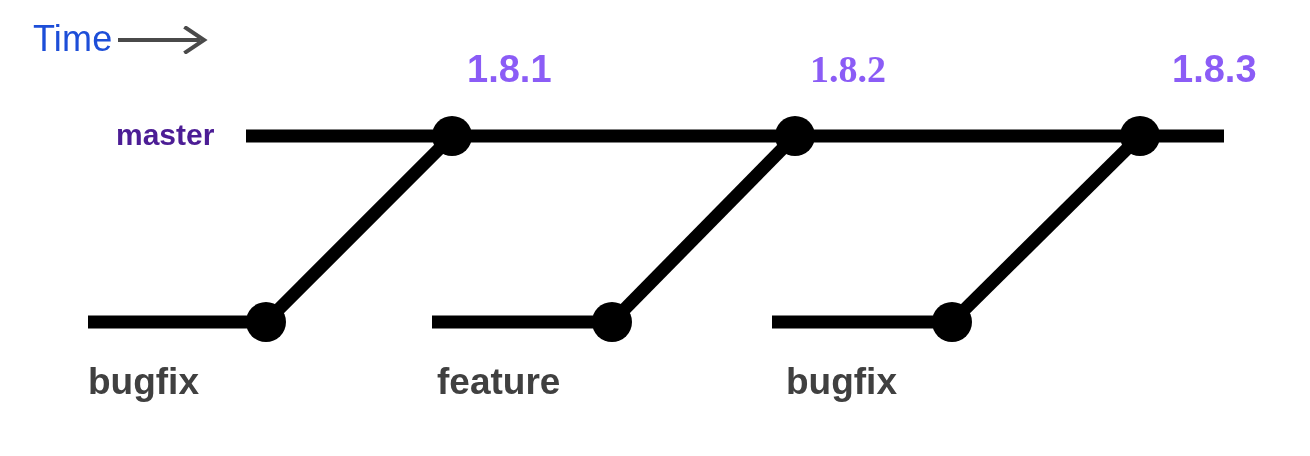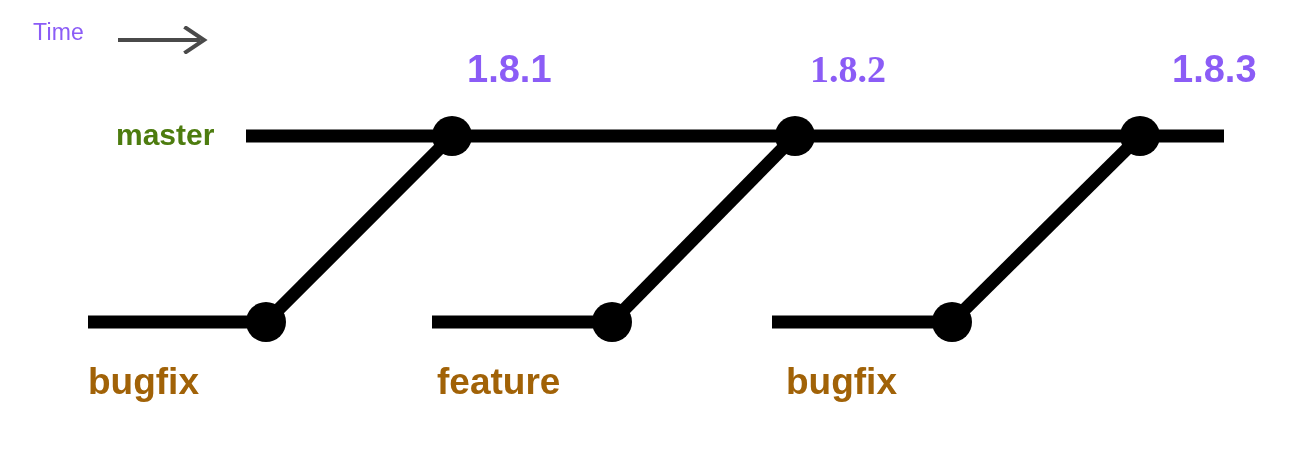--- a/index.html
+++ b/index.html
@@ -22,48 +22,48 @@
     left: 0;
     top: 0;
     width: 1310px;
     height: 456px;
     display: block;
   }
   .time-axis-label {
     position: absolute;
     left: 33px;
     top: 21px;
-    font-size: 23px;
+    font-size: 36px;
     font-weight: 400;
-    color: #8b5cf6;
+    color: #1d4ed8;
     letter-spacing: 0.2px;
     white-space: nowrap;
     line-height: 1;
   }
   .time-arrow {
     position: absolute;
     left: 118px;
     top: 26px;
     width: 92px;
     height: 28px;
   }
   .branch-name {
     position: absolute;
     font-weight: bold;
     white-space: nowrap;
     line-height: 1;
   }
   .branch-name.master {
-    color: #4d7c0f;
+    color: #4c1d95;
     font-size: 30px;
     left: 116px;
     top: 120px;
   }
   .branch-name.bottom {
-    color: #a16207;
+    color: #404040;
     font-size: 37px;
     top: 363px;
   }
   .version-tag {
     position: absolute;
     color: #8b5cf6;
     font-weight: bold;
     font-size: 38px;
     line-height: 1;
     white-space: nowrap;

